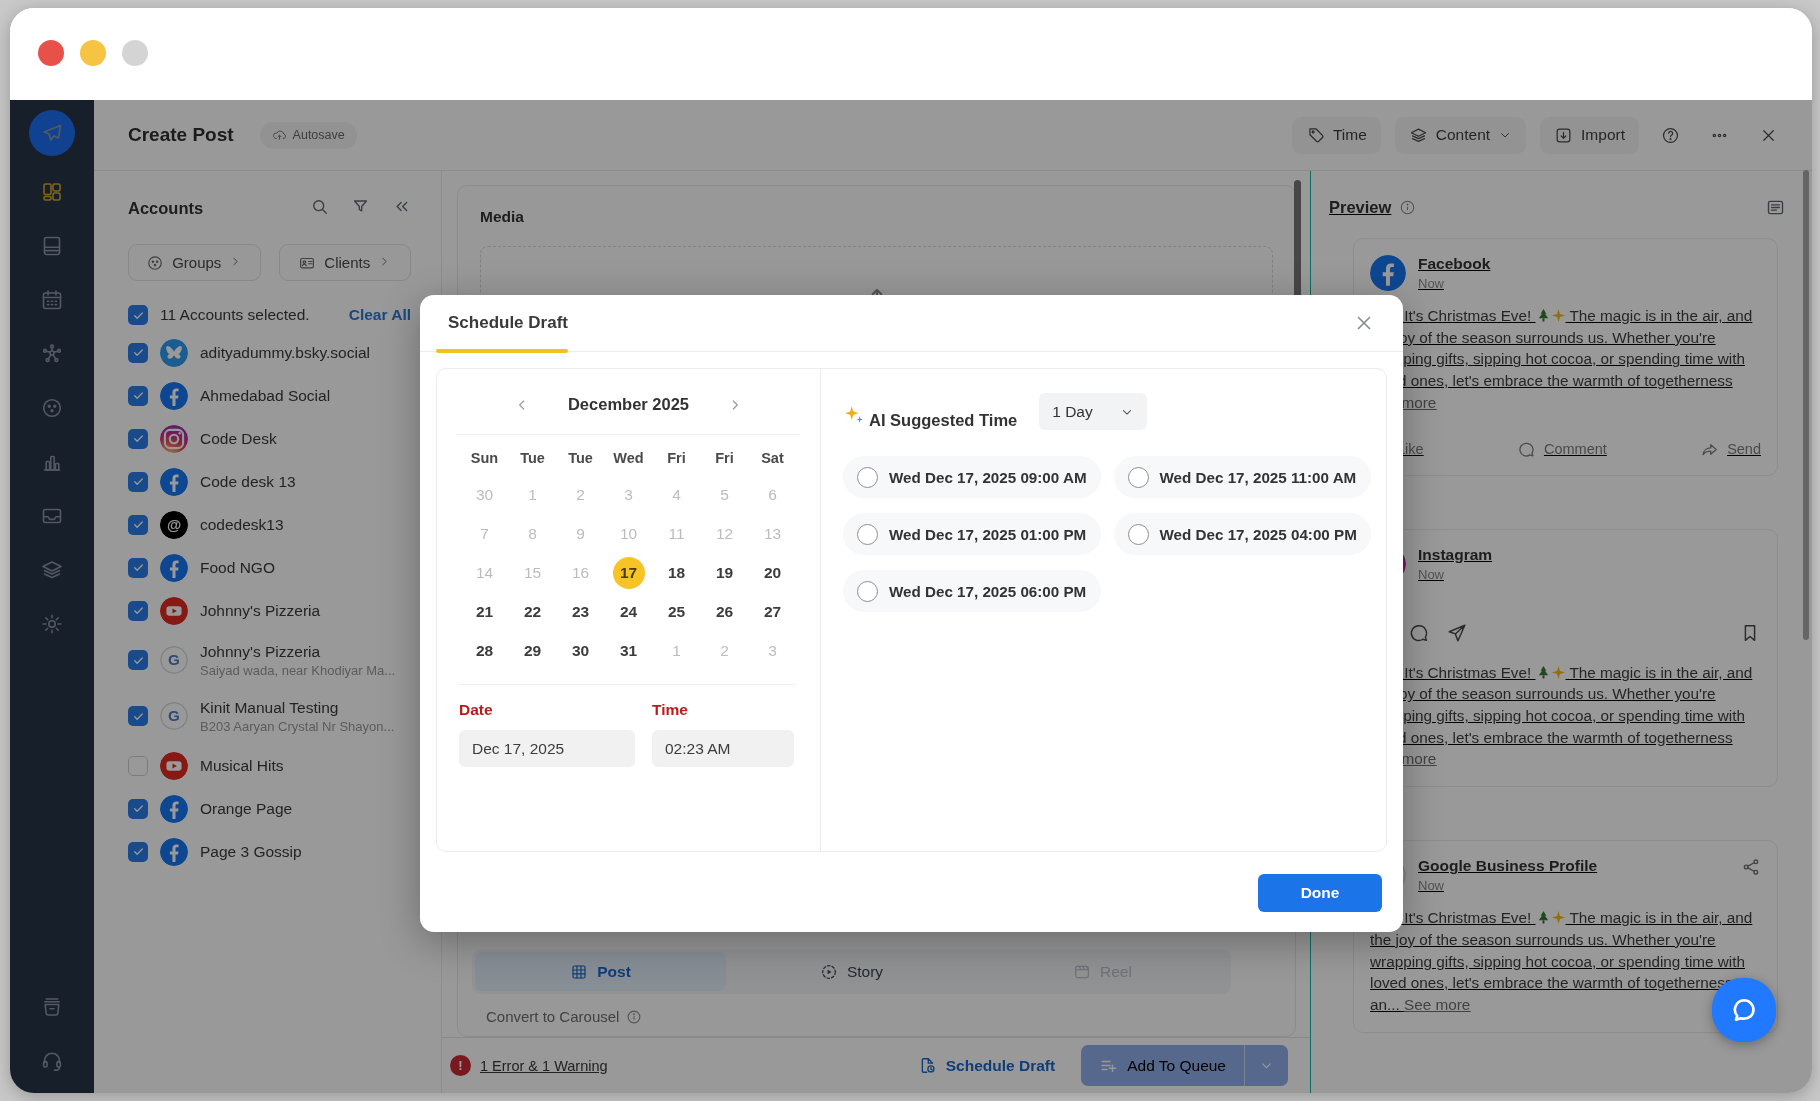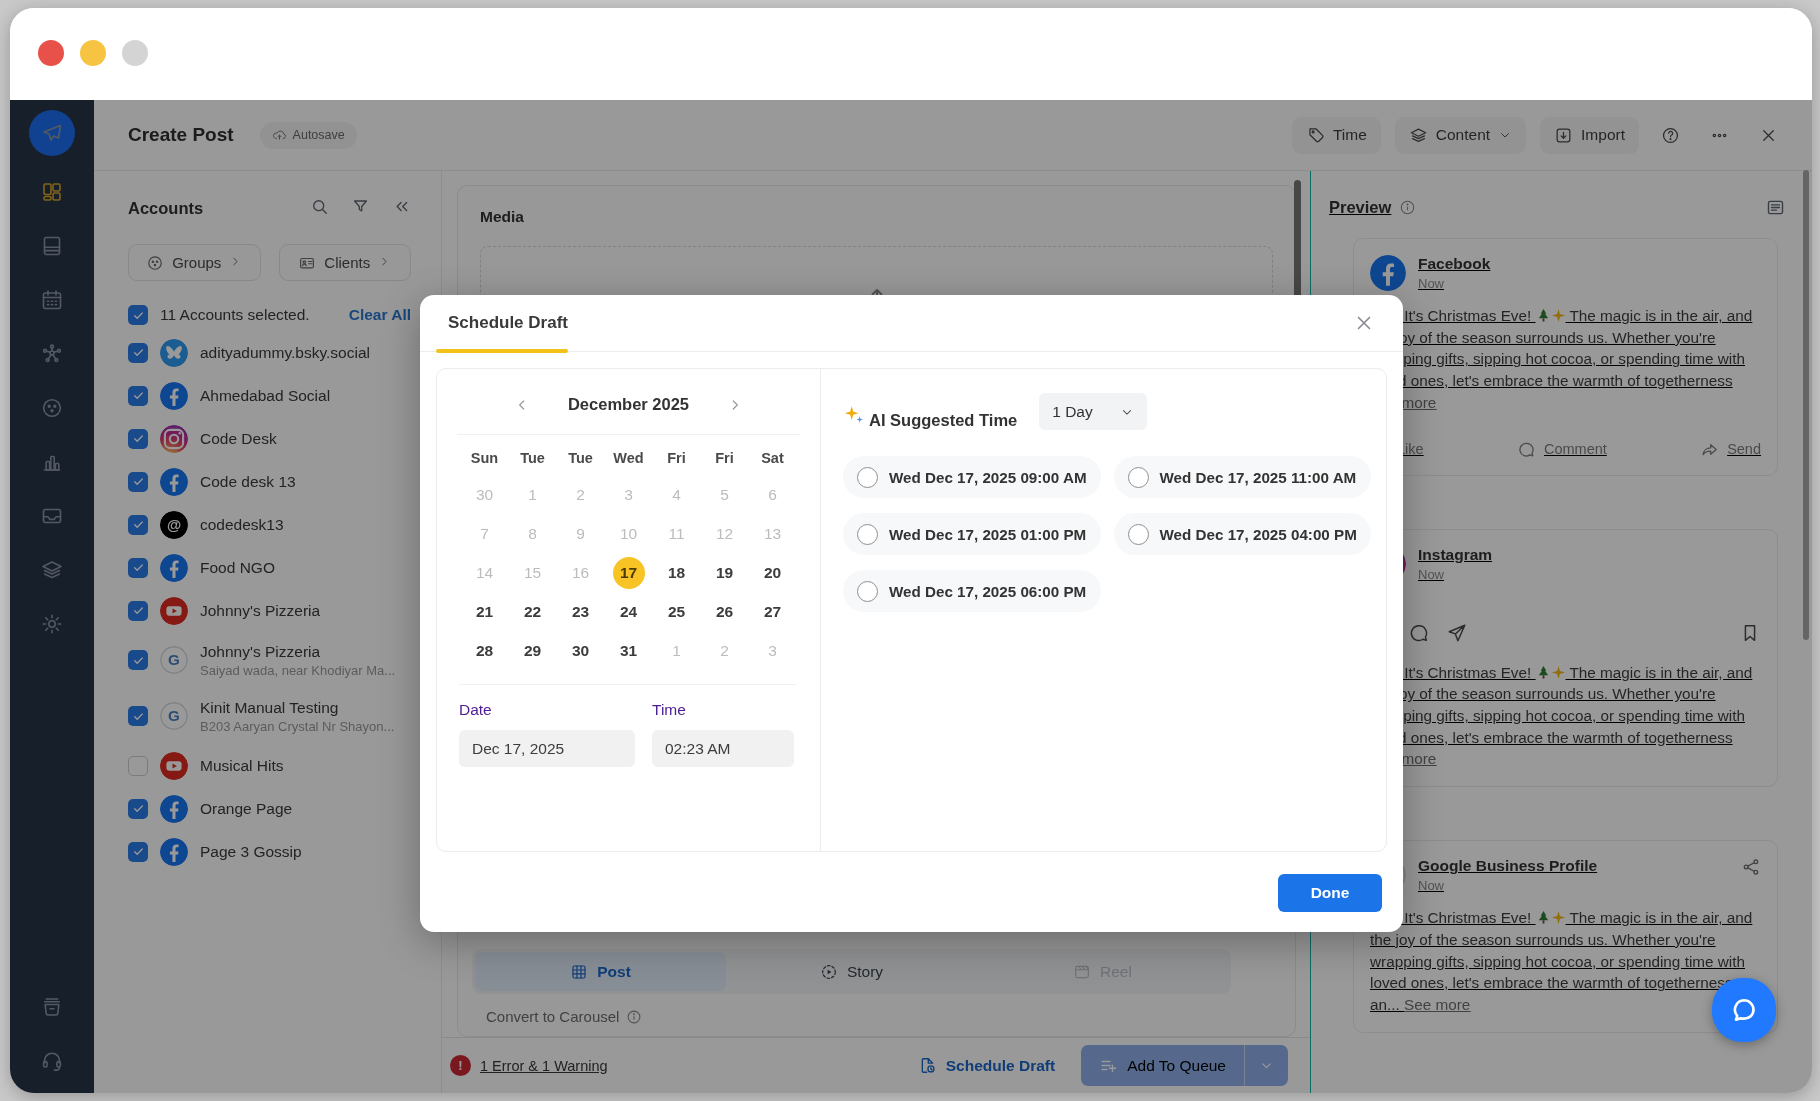--- a/index.html
+++ b/index.html
@@ -128,36 +128,36 @@
   .cal-nav .nav-arrow { color:#9a9a9a; cursor:pointer; display:flex; }
   .cal-nav svg { width:16px; height:16px; fill:none; stroke:currentColor; stroke-width:1.8; stroke-linecap:round; stroke-linejoin:round; }
   .cal-month { font-size:16.5px; font-weight:bold; color:#333; }
   .cal-hr { border:none; border-top:1px solid #f0f0f2; margin:20px -4px 6px; }
   .cal-grid { display:grid; grid-template-columns:repeat(7,48px); justify-content:center; }
   .cal-wd { height:34px; display:flex; align-items:center; justify-content:center; font-size:14.5px; font-weight:bold; color:#4a4a4a; }
   .cal-day { height:39px; display:flex; align-items:center; justify-content:center; font-size:15.5px; color:#3c3c3c; font-weight:bold; cursor:pointer; }
   .cal-day.muted { color:#bcbcbc; font-weight:normal; cursor:default; }
   .cal-day.sel span { width:32px; height:32px; border-radius:50%; background:#f7c325; display:flex; align-items:center; justify-content:center; color:#4c3a00; }
   .dt-row { display:flex; gap:17px; margin-top:14px; border-top:1px solid #f0f0f2; padding-top:16px; margin-left:-2px; }
-  .dt-field .dt-lbl { font-size:15.5px; font-weight:normal; color:#4c1d95; margin-bottom:11px; }
+  .dt-field .dt-lbl { font-size:15.5px; font-weight:bold; color:#b91c1c; margin-bottom:11px; }
   .dt-input { height:37px; background:#f1f1f2; border-radius:6px; display:flex; align-items:center; padding:0 13px; font-size:15.5px; color:#3d3d3d; cursor:text; }
   .dt-date { width:176px; } .dt-time { width:142px; }
 
   .ai-col { flex:1; padding:24px 26px 0 22px; }
   .ai-head { display:flex; align-items:flex-end; gap:4px; }
   .ai-head .spark svg { width:22px; height:22px; }
   .ai-lbl { font-size:16.5px; font-weight:bold; color:#333; }
   .ai-drop { margin-left:18px; width:108px; height:37px; background:#f2f3f5; border-radius:6px; display:flex; align-items:center; padding:0 13px; font-size:15.5px; color:#333; cursor:pointer; }
   .ai-drop .dchev { margin-left:auto; display:flex; color:#555; }
   .ai-drop svg { width:14px; height:14px; fill:none; stroke:currentColor; stroke-width:1.8; stroke-linecap:round; stroke-linejoin:round; }
   .ai-grid { margin-top:26px; display:grid; grid-template-columns:1fr 1fr; column-gap:13px; row-gap:15px; }
   .ai-chip { height:42px; background:#f7f8f9; border-radius:21px; display:flex; align-items:center; gap:11px; padding:0 14px; cursor:pointer; }
   .radio { width:21px; height:21px; border:1.5px solid #8f8f8f; border-radius:50%; background:#fff; flex:0 0 21px; }
   .ai-chip-lbl { font-size:15.2px; font-weight:bold; color:#333; white-space:nowrap; }
-  .md-done { position:absolute; right:21px; bottom:20px; width:104px; height:38px; background:#1b74e8; color:#fff; border:none; border-radius:6px; font-size:15.5px; font-weight:bold; font-family:inherit; cursor:pointer;margin-top:48px; }
+  .md-done { position:absolute; right:21px; bottom:20px; width:124px; height:38px; background:#1b74e8; color:#fff; border:none; border-radius:6px; font-size:15.5px; font-weight:bold; font-family:inherit; cursor:pointer;margin-top:48px; }
 
   .chat-widget { position:absolute; left:1702px; top:970px; width:64px; height:64px; border-radius:30px; background:#2079ff; z-index:30; display:flex; align-items:center; justify-content:center; cursor:pointer; box-shadow:0 3px 12px rgba(0,0,0,.3); }
   .chat-widget svg { width:32px; height:32px; }
 </style>
 </head>
 <body>
 
 <div class="stage">
   <div class="window">
 

